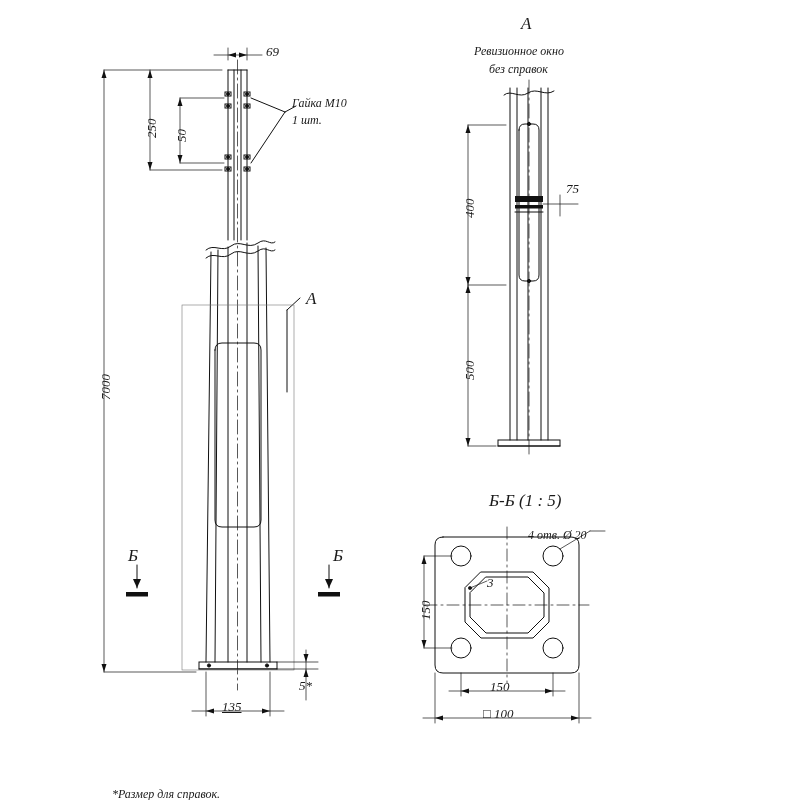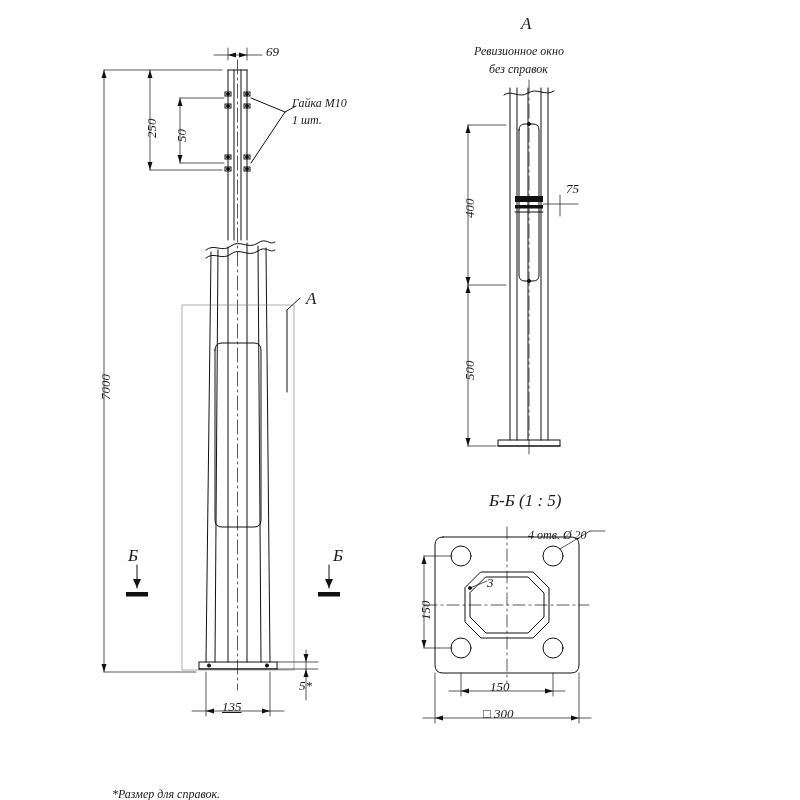--- a/index.html
+++ b/index.html
@@ -272,17 +272,17 @@
   <div class="lbl note" style="left:489px;top:62px;">без справок</div>
   <div class="num rot" style="left:462px;top:218px;transform:rotate(-90deg);">400</div>
   <div class="num rot" style="left:462px;top:380px;transform:rotate(-90deg);">500</div>
   <div class="num" style="left:566px;top:181px;">75</div>
 
   <div class="lbl ttl" style="left:489px;top:491px;">Б-Б (1 : 5)</div>
   <div class="lbl note" style="left:528px;top:509px;margin-top:19px;">4 отв. Ø 20</div>
   <div class="num" style="left:487px;top:575px;">3</div>
   <div class="num rot" style="left:418px;top:620px;transform:rotate(-90deg);">150</div>
   <div class="num" style="left:490px;top:679px;">150</div>
-  <div class="num" style="left:483px;top:706px;">□ 300</div>
+  <div class="num" style="left:483px;top:706px;">□ 100</div>
 
   <div class="lbl foot" style="left:112px;top:763px;">*Размер для справок.</div>
 
 </div>
 
 </body></html>

